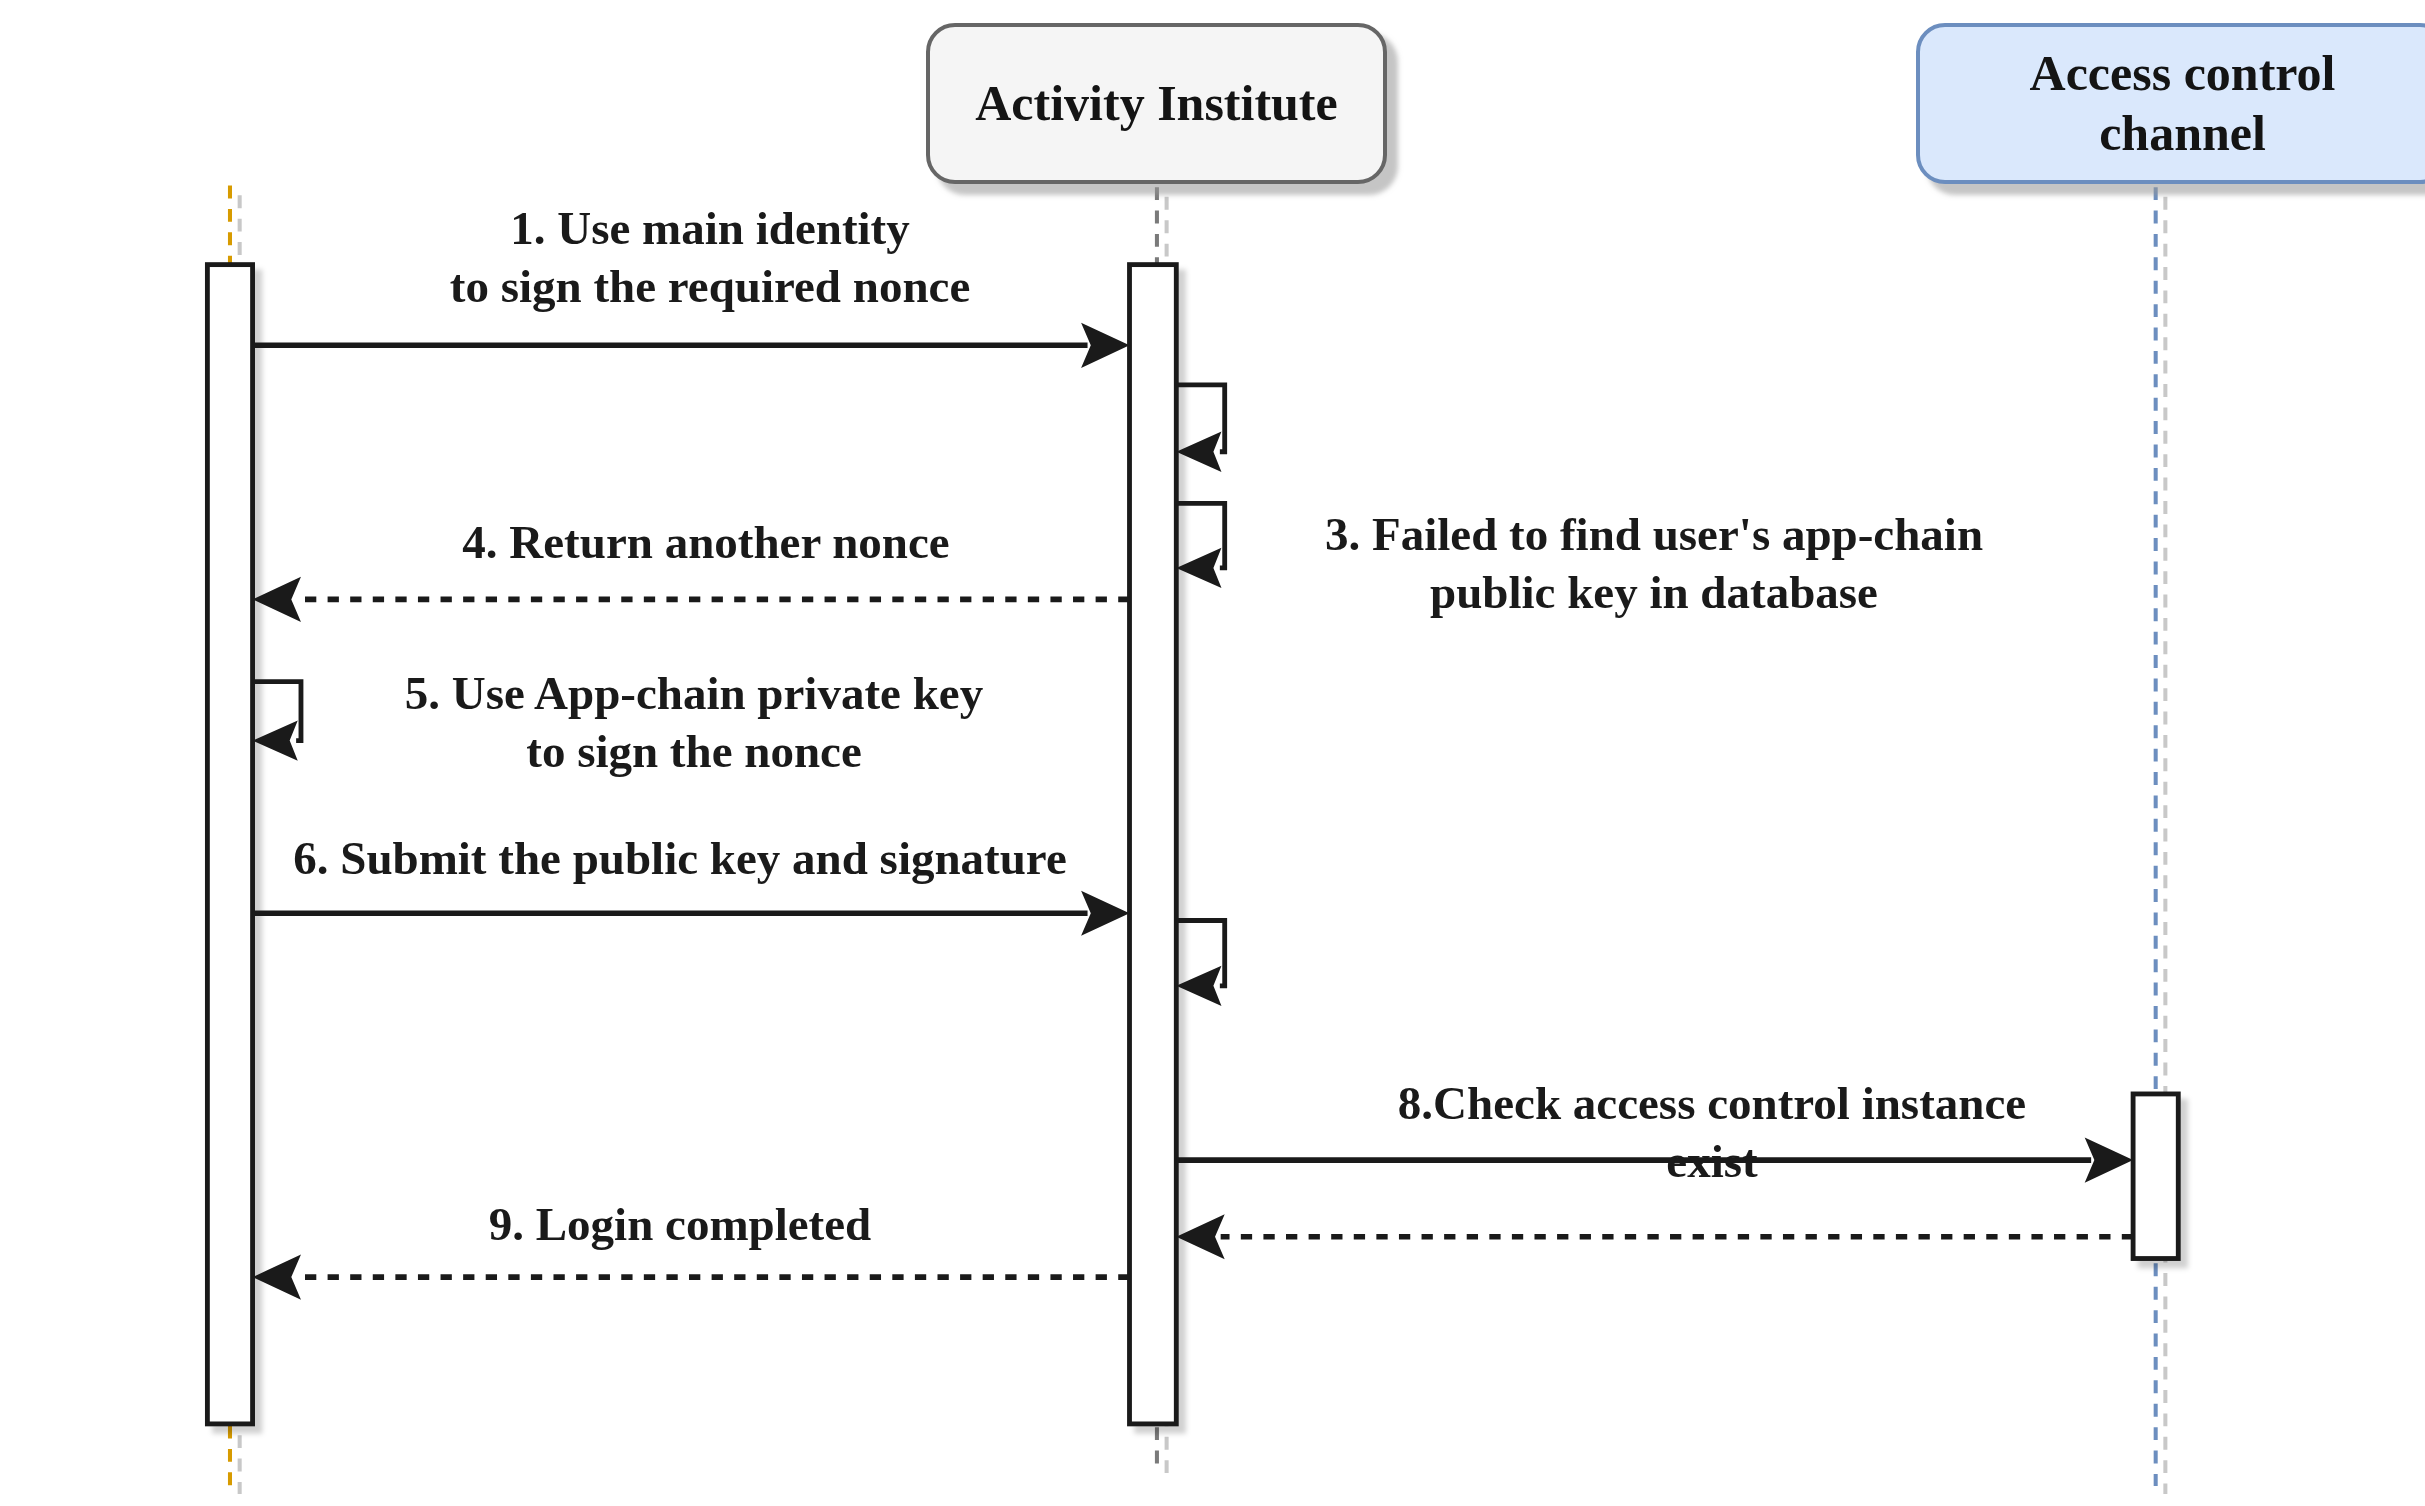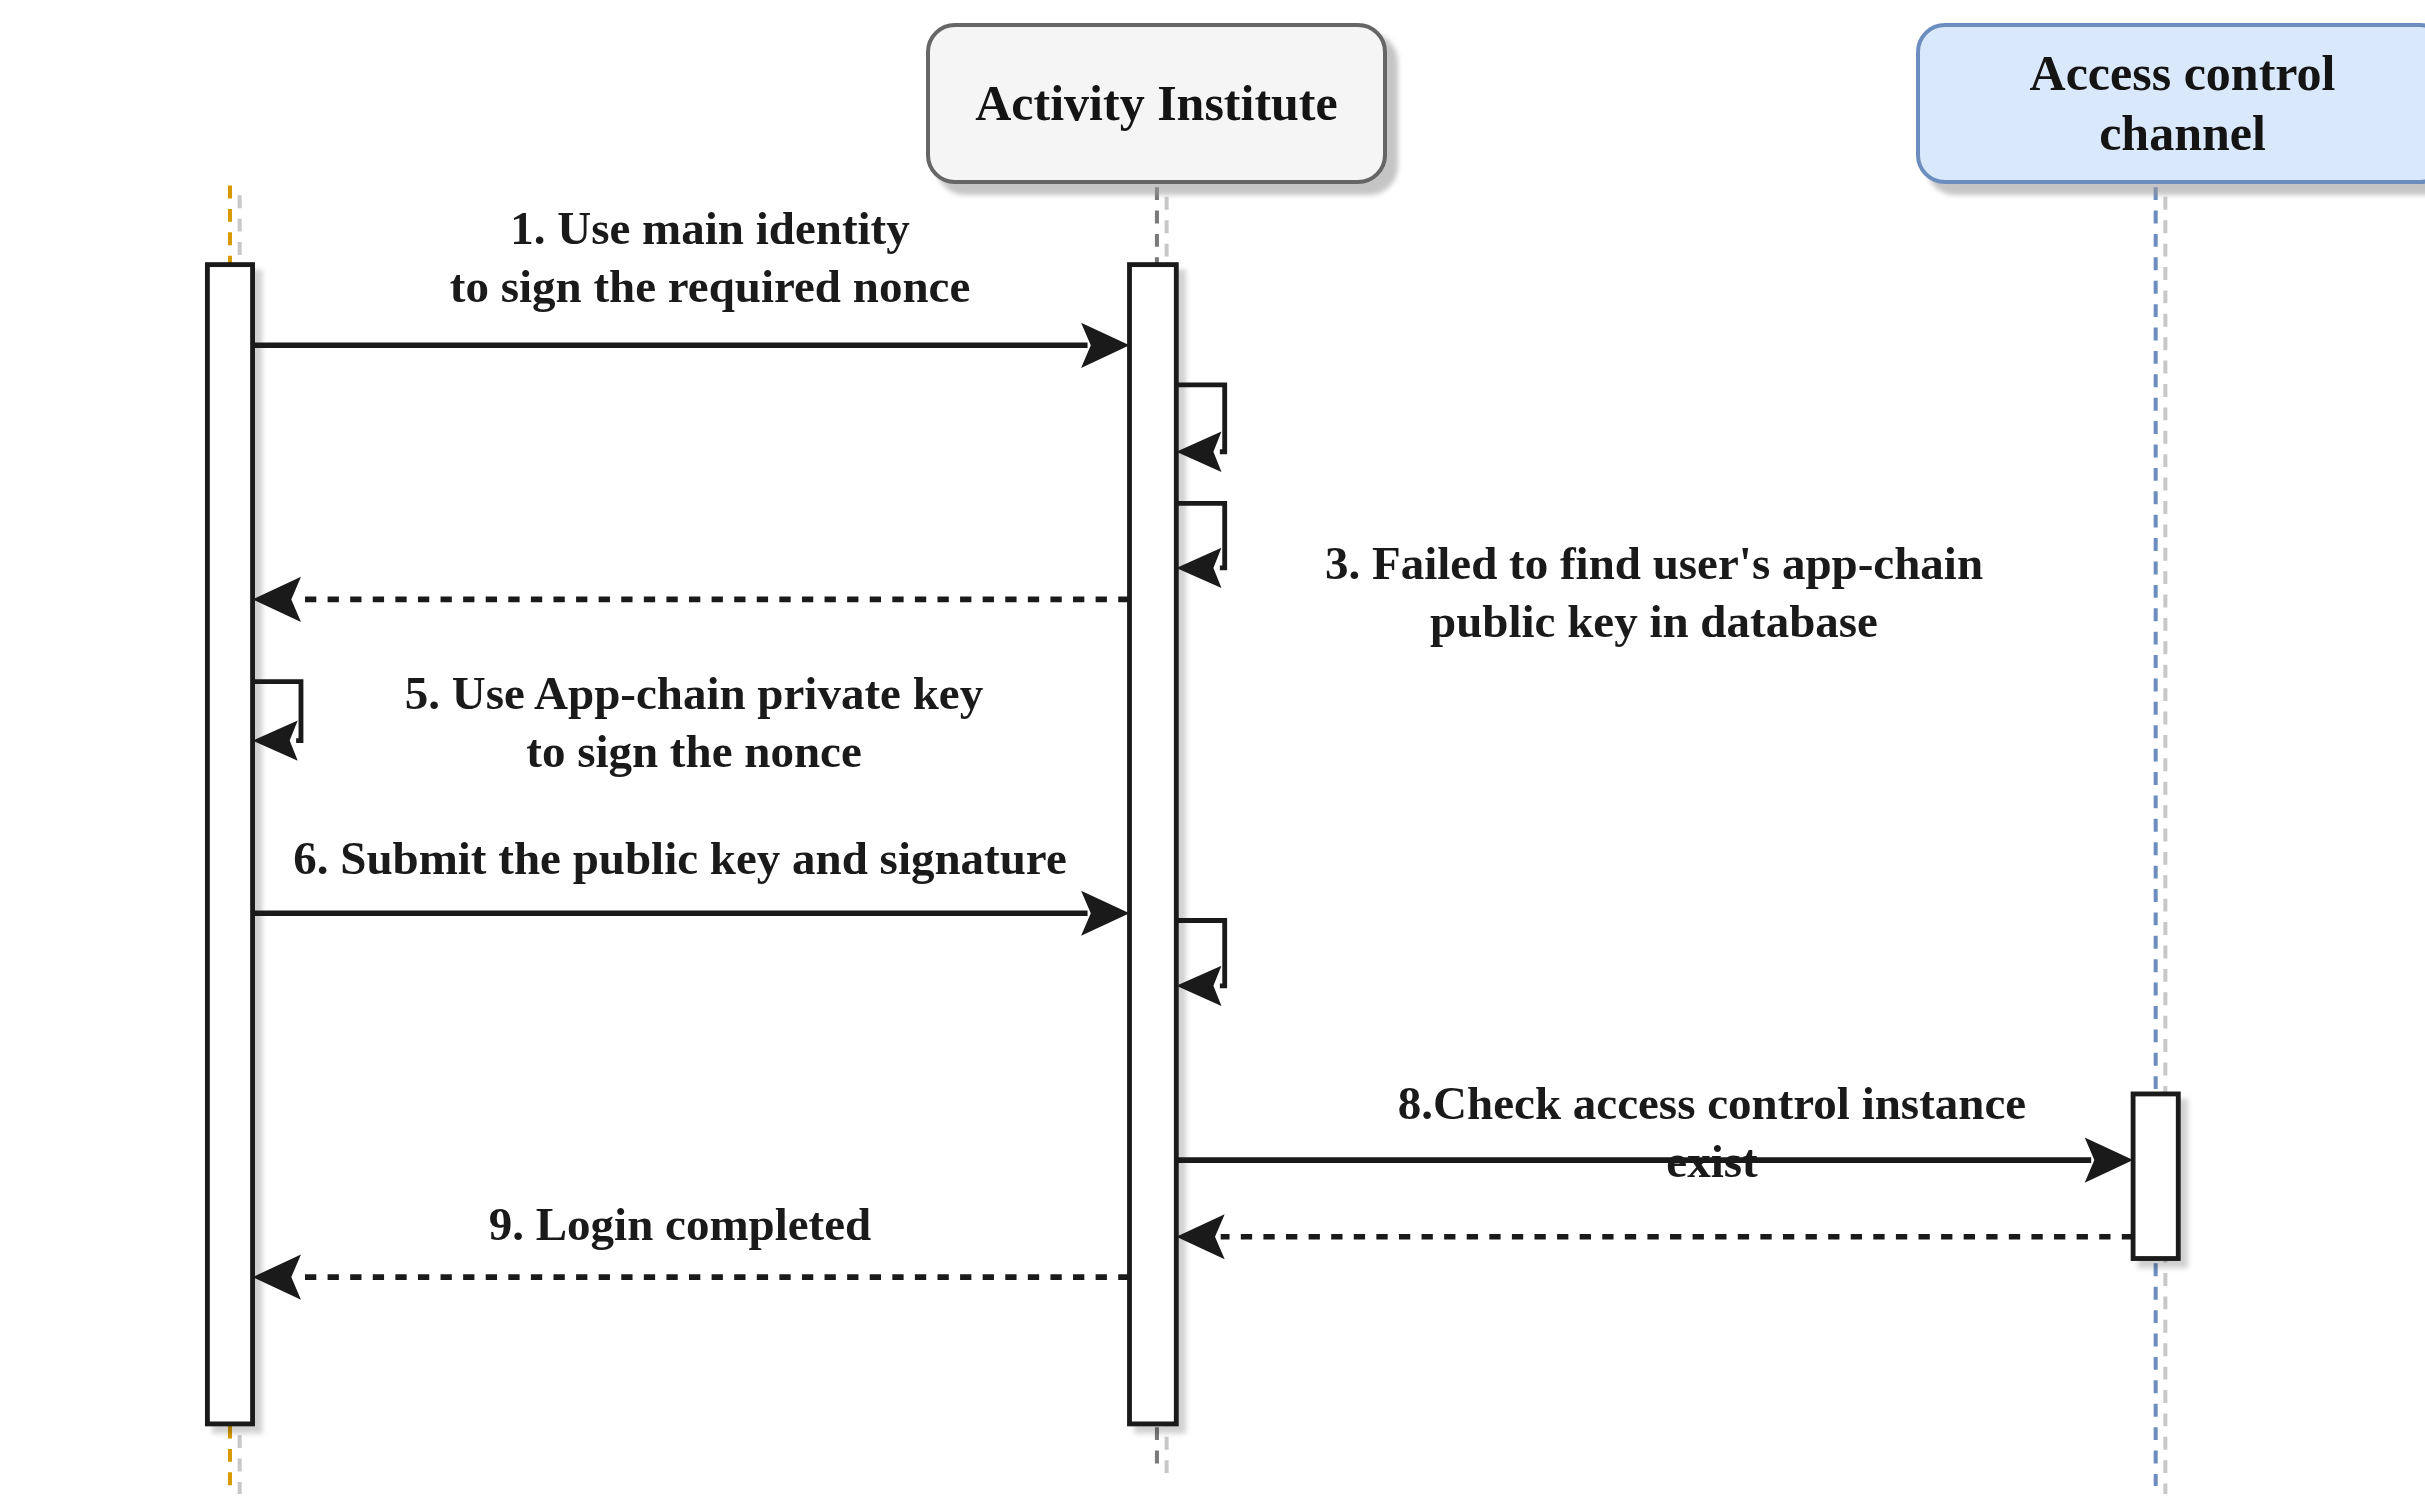--- a/index.html
+++ b/index.html
@@ -17,21 +17,21 @@
   .actor-ua{left:20px;width:419px;background:var(--actor0-fill);border-color:var(--actor0-border);}
   .actor-ai{left:926px;width:461px;background:var(--actor1-fill);border-color:var(--actor1-border);}
   .actor-ac{left:1916px;width:533px;background:var(--actor2-fill);border-color:var(--actor2-border);}
 
   .msg{position:absolute;font-weight:bold;font-size:47px;line-height:58px;
        color:var(--ink);white-space:pre-line;text-align:center;
        transform:translateX(-50%);}
   .msg-left{transform:none;text-align:left;}
   .m1{left:710px;top:199px;}
   .m2{left:1270px;top:390px;}
-  .m3{left:1654px;top:534px;text-align:center;}
+  .m3{left:1654px;top:505px;text-align:center;}
   .m4{left:706px;top:513px;}
   .m5{left:694px;top:664px;}
   .m6{left:680px;top:812px;margin-top:17px;}
   .m7{left:1270px;top:924px;}
   .m8{left:1668px;top:1074px;margin-left:44px;}
   .m9{left:680px;top:1195px;}
 
   .bar{filter:drop-shadow(9px 9px 3px rgba(0,0,0,.18));}
 </style>
 </head>
@@ -109,20 +109,21 @@
   </div>
   <div class="actor actor-ac">
     <span>Access control
 channel</span>
   </div>
 
   <div class="msg m1">1. Use main identity
 to sign the required nonce</div>
   <div class="msg m3">3. Failed to find user's app-chain
 public key in database</div>
+  <div class="msg m4">4. Return another nonce</div>
   <div class="msg m5">5. Use App-chain private key
 to sign the nonce</div>
   <div class="msg m6">6. Submit the public key and signature</div>
   <div class="msg m8">8.Check access control instance exist</div>
   <div class="msg m9">9. Login completed</div>
 
 </div>
 
 
 </body></html>

